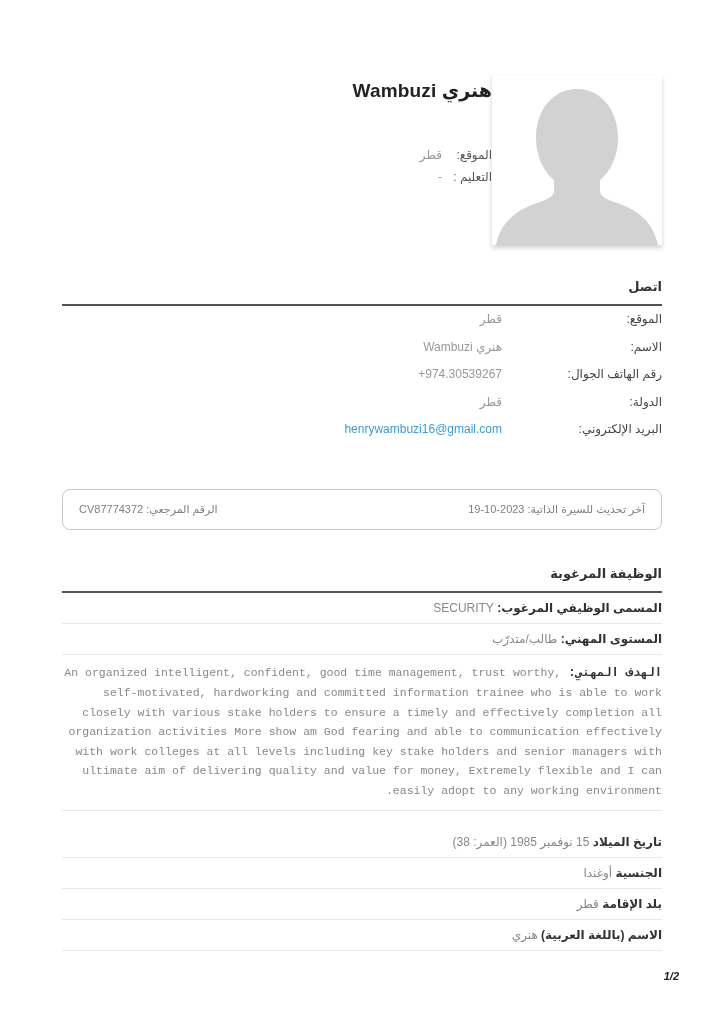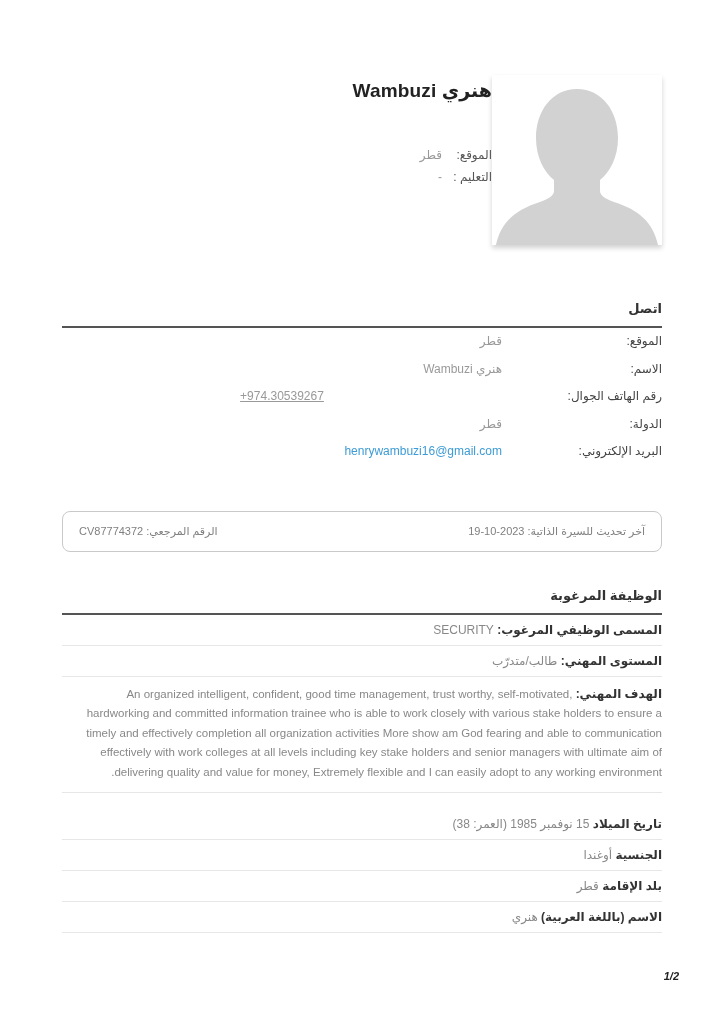--- a/index.html
+++ b/index.html
@@ -28,21 +28,21 @@
   .hrow { display:grid; grid-template-columns:50px 1fr; font-size:12px; line-height:22px; }
   .hlabel { color:#555; }
   .hvalue { color:#999; }
 
   
   .section-title {
     font-size:13px; font-weight:bold; color:#333;
     padding-bottom:9px; border-bottom:2px solid #545454;
     line-height:16px;
   }
-  .sec-contact { margin-top:56px; }
+  .sec-contact { margin-top:34px; }
   .sec-job { margin-top:36px; }
   .sec-personal { margin-top:16px; }
 
   
   .crow { display:grid; grid-template-columns:160px 1fr; padding:7px 0; font-size:12px; line-height:13.5px; align-items:center; }
   .clabel { color:#444; }
   .cvalue { color:#999; }
   .link { color:#3d9bd5; text-decoration:none; cursor:pointer; }
 
   
@@ -57,20 +57,21 @@
   
   .irow { padding:8px 0; font-size:12px; line-height:14px; border-bottom:1px solid #e7e7e7; }
   .ilabel { font-weight:bold; color:#333; }
   .ivalue { color:#888; }
 
   .objective {
     padding:8px 0 10px 0;
     border-bottom:1px solid #e7e7e7;
     font-size:11.5px; line-height:19.5px; color:#888;
     text-align:right;
+    font-family:Liberation Mono, monospace;
   }
   .objective .ilabel { font-size:12px; }
 
   
   .page-num {
     position:absolute; top:970px; right:45px;
     font-size:11px; font-weight:bold; font-style:italic; color:#222;
   }
 </style>
 </head>
@@ -115,21 +116,21 @@
     <div class="crow">
       <span class="clabel">الموقع:</span>
       <span class="cvalue">قطر</span>
     </div>
     <div class="crow">
       <span class="clabel">الاسم:</span>
       <span class="cvalue">هنري Wambuzi</span>
     </div>
     <div class="crow">
       <span class="clabel">رقم الهاتف الجوال:</span>
-      <span class="cvalue" dir="ltr" style="text-align:center;text-decoration:underline;">+974.30539267</span>
+      <span class="cvalue" dir="ltr" style="text-align:right;">+974.30539267</span>
     </div>
     <div class="crow">
       <span class="clabel">الدولة:</span>
       <span class="cvalue">قطر</span>
     </div>
     <div class="crow">
       <span class="clabel">البريد الإلكتروني:</span>
       <span><a class="link" dir="ltr">henrywambuzi16@gmail.com</a></span>
     </div>
   </div>

